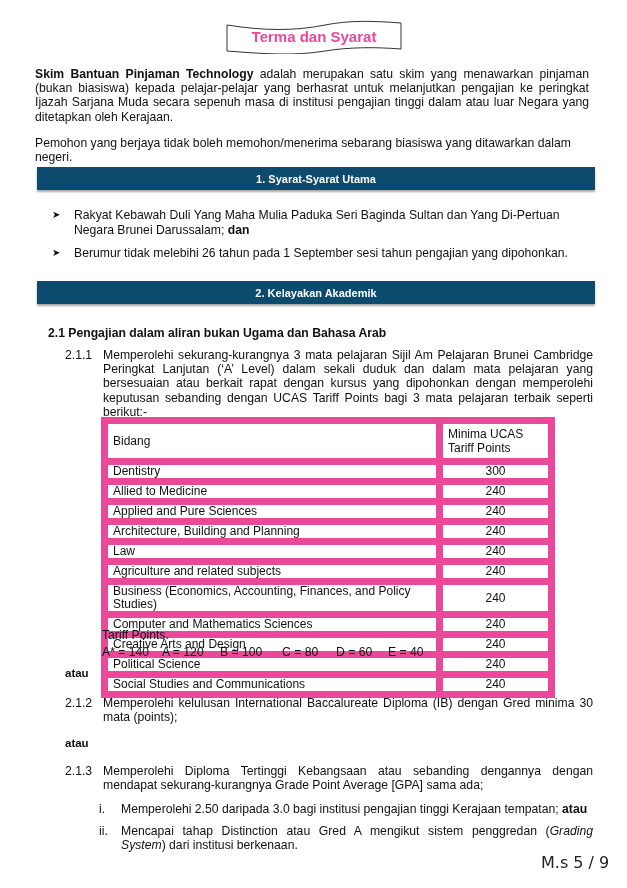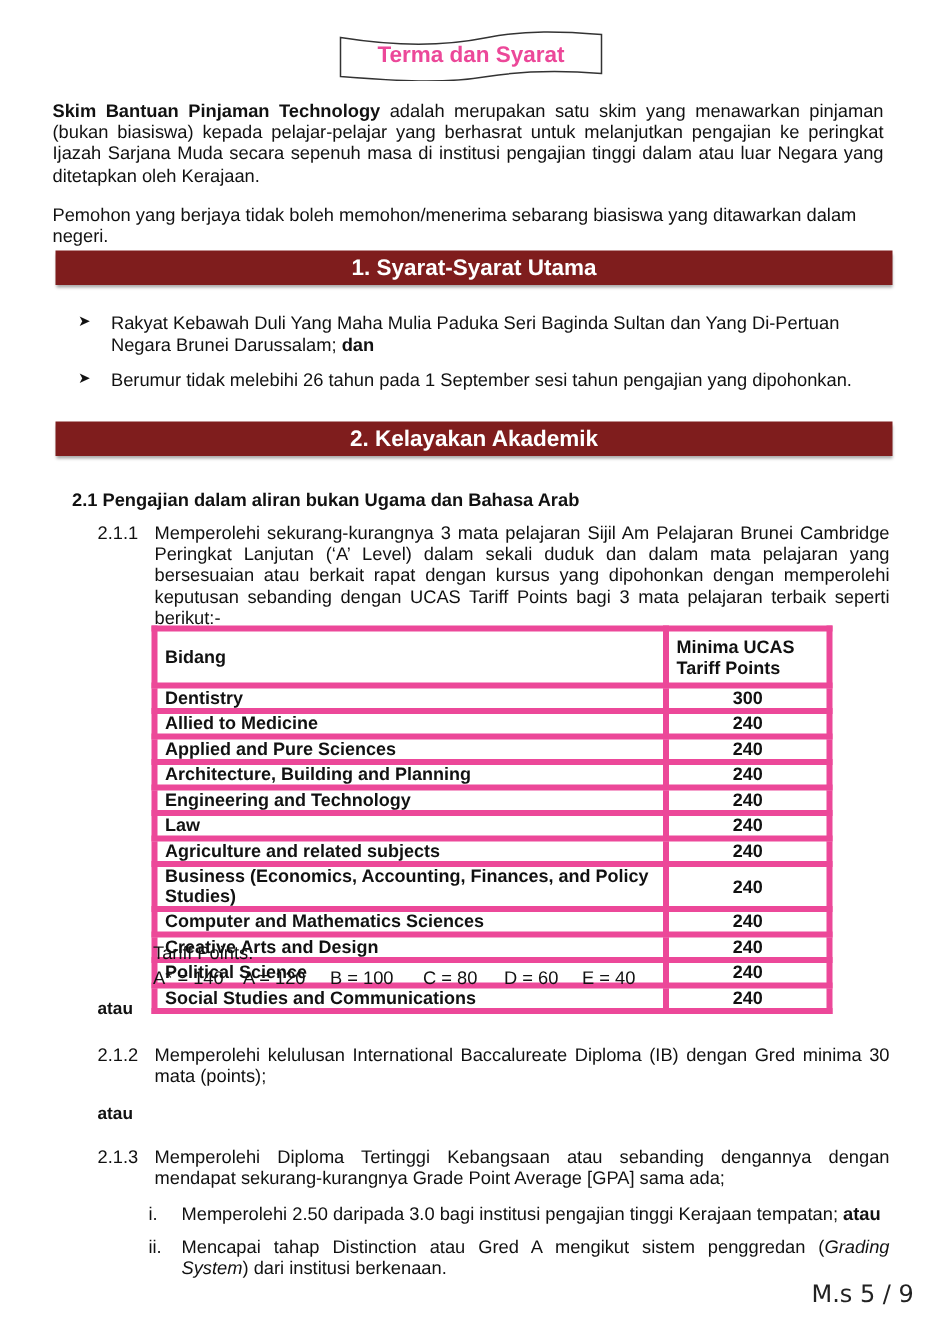--- a/index.html
+++ b/index.html
@@ -10,38 +10,38 @@
   .title-banner { position: absolute; left: 225px; top: 19px; width: 178px; height: 35px; }
   .title-banner svg { position: absolute; left: 0; top: 0; }
   .title-text {
     position: absolute; left: 0; top: 0; width: 178px; height: 35px;
     display: flex; align-items: center; justify-content: center;
     font-weight: bold; font-size: 15px; color: #ec4899;
   }
   .intro { position: absolute; left: 35px; top: 67px; width: 554px; line-height: 14.2px; text-align: justify; }
   .intro2 { position: absolute; left: 35px; top: 136px; width: 560px; line-height: 14px; }
   .section-bar {
-    position: absolute; left: 37px; width: 558px; height: 23px; background: #7f1d1d;
+    position: absolute; left: 37px; width: 558px; height: 23px; background: #0c4a6e;
     box-shadow: 0 2px 2px rgba(0,0,0,0.35);
-    color: #fff; font-weight: bold; font-size: 15px;
+    color: #fff; font-weight: bold; font-size: 11px;
     display: flex; align-items: center; justify-content: center;
   }
   .bullets { position: absolute; left: 52px; top: 208px; width: 540px; }
   .bullet { display: flex; line-height: 14.5px; margin-bottom: 9px; }
   .bullet .arrow { width: 22px; flex: 0 0 22px; font-size: 10px; line-height: 14.5px; }
   .sub-heading { position: absolute; left: 48px; top: 314px; font-weight: bold; font-size: 12.2px; margin-top: 12px; }
   .clause { position: absolute; left: 65px; width: 528px; display: flex; line-height: 14.2px; }
   .clause .num { flex: 0 0 38px; }
   .clause .txt { flex: 1; text-align: justify; }
   .atau { position: absolute; font-weight: bold; font-size: 11.5px; }
   table.ucas {
     position: absolute; left: 101px; top: 417px; width: 454px;
     border-collapse: collapse; font-size: 12px;
   }
-  table.ucas td, table.ucas th { border: 4px solid #ec4899; padding: 0 5px; font-weight: bold; }
+  table.ucas td, table.ucas th { border: 7px solid #ec4899; padding: 0 5px; font-weight: normal; }
   table.ucas th { height: 34px; text-align: left; }
   table.ucas th.pts { text-align: left; width: 95px; line-height: 14px; margin-left: 28px; }
   table.ucas td { height: 13px; line-height: 13px; }
   table.ucas td.pts { text-align: center; }
   .tariff { position: absolute; left: 102px; top: 627px; line-height: 17px; }
   .grades { display: flex; gap: 0; }
   .grades span { display: inline-block; }
   .roman { position: absolute; left: 99px; width: 494px; display: flex; line-height: 14.2px; }
   .roman .rn { flex: 0 0 22px; }
   .roman .txt { flex: 1; text-align: justify; }
@@ -105,24 +105,20 @@
       </tr>
       <tr>
         <td>Applied and Pure Sciences</td>
         <td class="pts">240</td>
       </tr>
       <tr>
         <td>Architecture, Building and Planning</td>
         <td class="pts">240</td>
       </tr>
       <tr>
-        <td>Engineering and Technology</td>
-        <td class="pts">240</td>
-      </tr>
-      <tr>
         <td>Law</td>
         <td class="pts">240</td>
       </tr>
       <tr>
         <td>Agriculture and related subjects</td>
         <td class="pts">240</td>
       </tr>
       <tr>
         <td>Business (Economics, Accounting, Finances, and Policy Studies)</td>
         <td class="pts">240</td>

